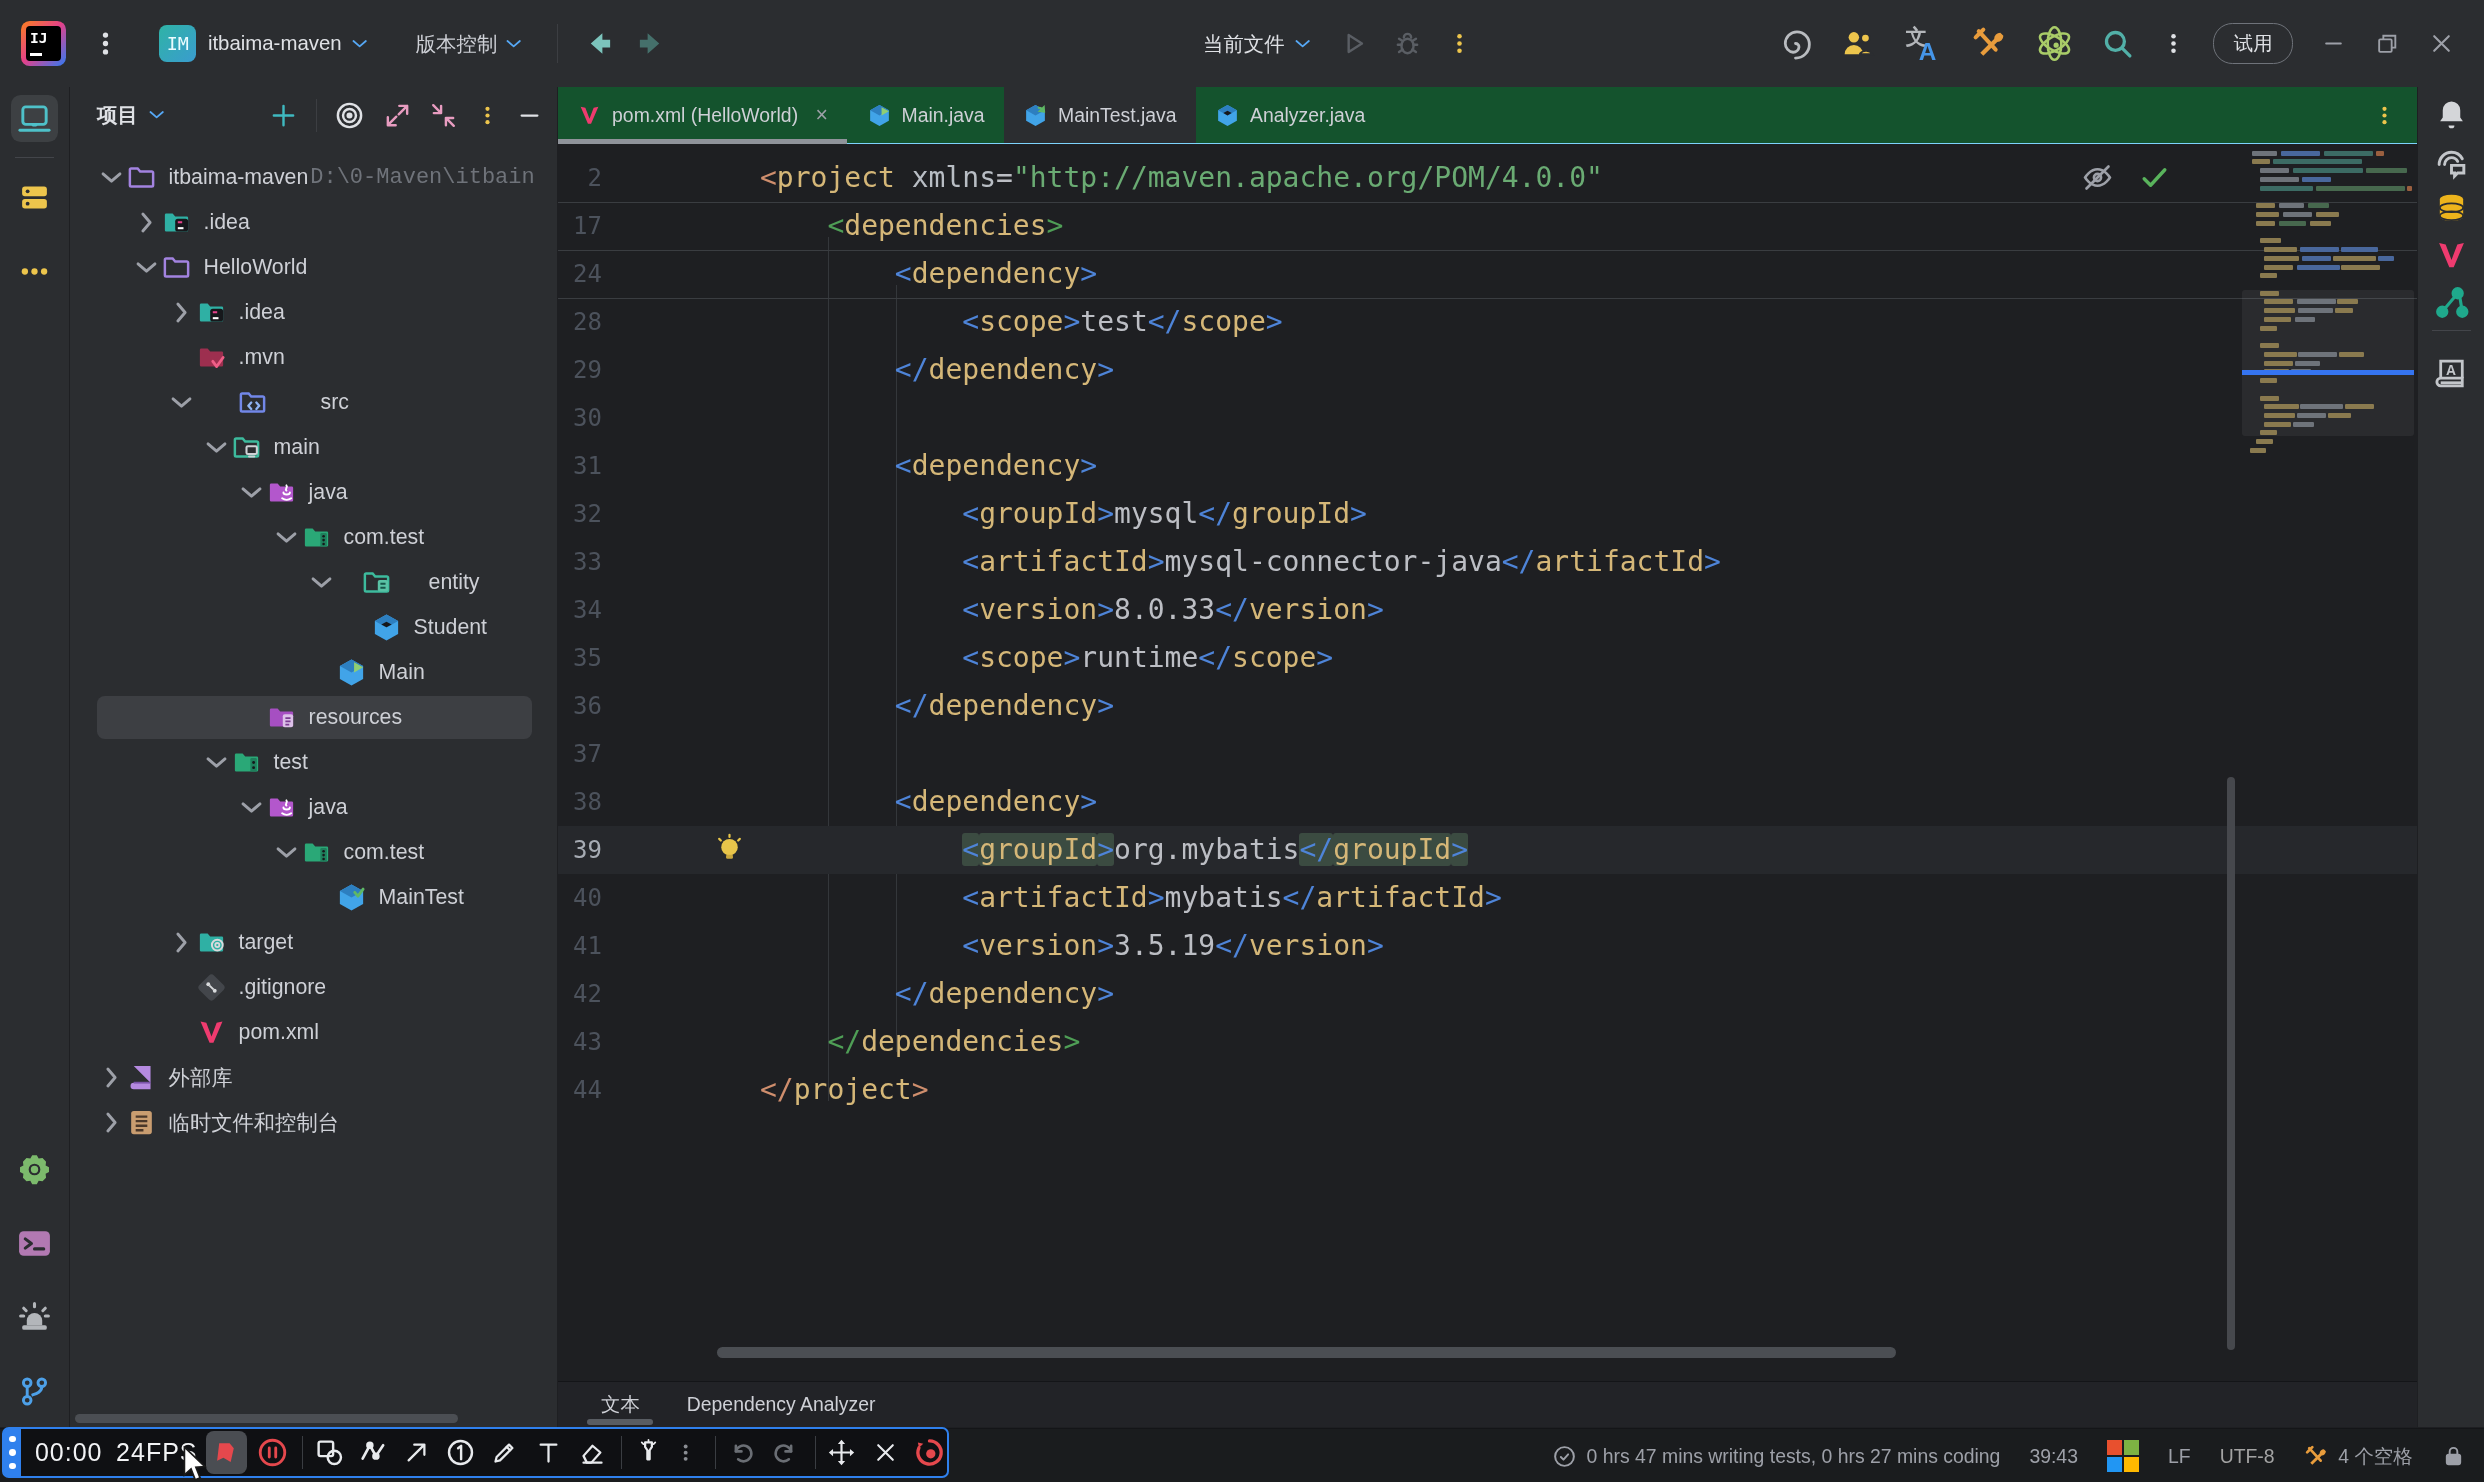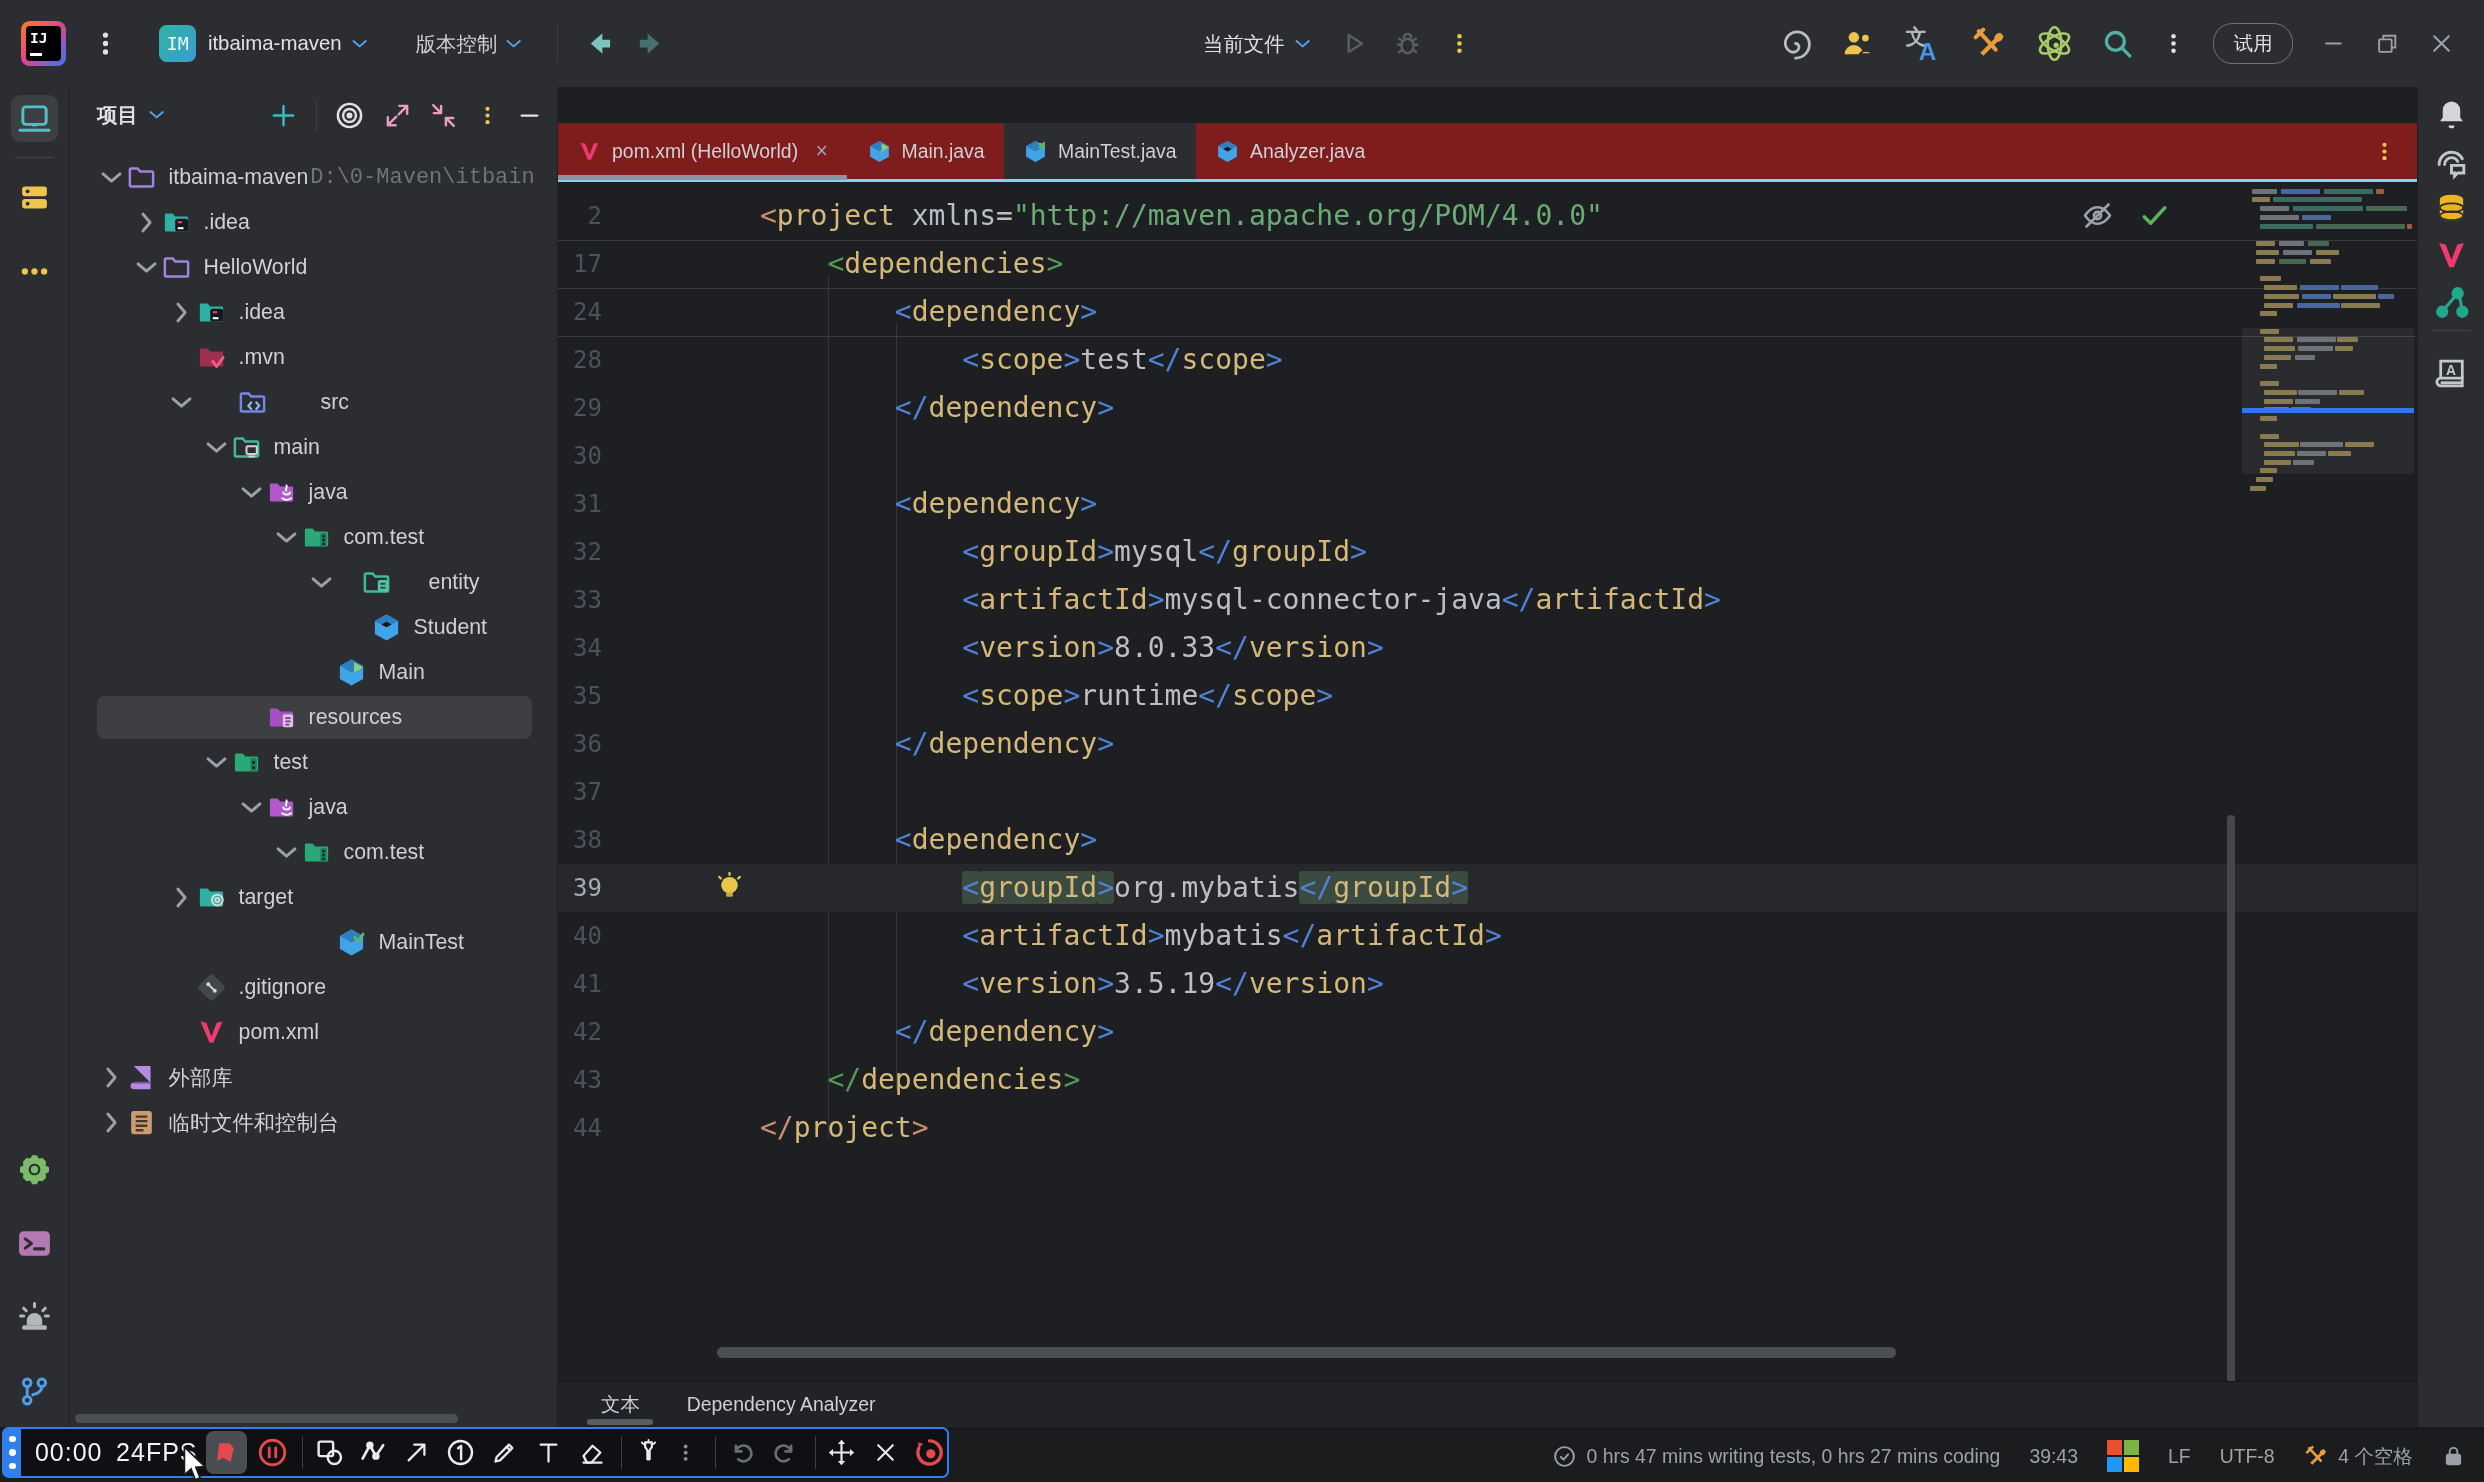--- a/index.html
+++ b/index.html
@@ -34,21 +34,21 @@
   #tree{position:absolute;left:0;top:56px;right:0;bottom:19.4px;overflow:hidden;padding-top:11.6px;}
   .trow{height:45px;display:flex;align-items:center;font-size:21.3px;color:#ced0d6;white-space:nowrap;position:relative;}
   .trow .sel-bg{position:absolute;left:27px;right:25px;top:1px;bottom:1px;background:#3d3f43;border-radius:7.8px;}
   .trow>*{position:relative;}
   .chev{width:29px;height:29px;flex:0 0 29px;display:flex;align-items:center;justify-content:center;color:#9da0a8;}
   .ticon{width:31px;height:31px;flex:0 0 31px;margin-right:11.6px;}
   .tpath{color:#6f737a;margin-left:2px;font-size:22px;font-family:Liberation Mono, monospace;}
   #panel-hscroll{position:absolute;left:4.9px;bottom:3.9px;width:383px;height:8.7px;border-radius:4.9px;background:#4b4e53;}
   
   #editor{flex:1;display:flex;flex-direction:column;background:#1e1f22;position:relative;min-width:0;}
-  #tabbar{height:56px;display:flex;align-items:stretch;border-bottom:3px solid #7dd3fc;background:#7f1d1d;margin-top:36px;}
+  #tabbar{height:56px;display:flex;align-items:stretch;border-bottom:1px solid #7dd3fc;background:#14532d;}
   .tab{display:flex;align-items:center;padding:0 19.4px;font-size:19.4px;color:#ced0d6;position:relative;gap:9.7px;}
   .tab .ticon{width:25px;height:25px;flex:0 0 25px;margin:0;}
   .tab.hl-bg{background:#2b2d30;}
   .tab .underline{position:absolute;left:0;right:0;bottom:-1px;height:4.9px;background:#8f939a;}
   .tab .close{color:#9da0a8;font-size:21.3px;margin-left:7.8px;}
   #tab-kebab{margin-left:auto;align-self:center;margin-right:21.3px;}
   #codewrap{flex:1;position:relative;overflow:hidden;}
   #code{position:absolute;left:0;top:9.7px;right:0;}
   .crow{height:48px;display:flex;align-items:center;position:relative;font-family:"DejaVu Sans Mono",monospace;font-size:28px;}
   .crow.current{background:#26282c;}
@@ -566,45 +566,45 @@
               <svg viewBox="0 0 24 24">
                 <path d="M3 6a1 1 0 0 1 1-1h5l2 2.4h9a1 1 0 0 1 1 1V18a1 1 0 0 1-1 1H4a1 1 0 0 1-1-1z" fill="#2aa877"></path>
                 <rect x="15" y="8.5" width="5" height="10.5" rx="1" fill="#1f7f5c"></rect>
                 <circle cx="17.5" cy="11" r="1" fill="#16181b"></circle>
                 <circle cx="17.5" cy="14" r="1" fill="#16181b"></circle>
                 <circle cx="17.5" cy="17" r="1" fill="#16181b"></circle>
               </svg>
             </span>
             <span class="cjk">com.test</span>
           </div>
+          <div class="trow" style="padding-left: 237px;">
+            <span style="width: 29px; flex: 0 0 29px;"></span>
+            <span class="ticon ic">
+              <svg viewBox="0 0 24 24">
+                <path d="M12 2l9 5v10l-9 5-9-5V7z" fill="#41a4e8"></path>
+                <path d="M12 2l9 5-9 5-9-5z" fill="#2d7fc0"></path>
+                <path d="M14.5 8l2.5 3 4-5.5" stroke="#5fb865" stroke-width="2.2" fill="none" stroke-linecap="round" stroke-linejoin="round"></path>
+              </svg>
+            </span>
+            <span class="cjk">MainTest</span>
+          </div>
           <div class="trow" style="padding-left: 97px;">
             <span class="chev ic">
               <svg viewBox="0 0 24 24" fill="none" stroke="currentColor" stroke-width="2.4" stroke-linecap="round" stroke-linejoin="round">
                 <path d="M9 5l6 7-6 7"></path>
               </svg>
             </span>
             <span class="ticon ic">
               <svg viewBox="0 0 24 24">
                 <path d="M3 6a1 1 0 0 1 1-1h5l2 2.4h9a1 1 0 0 1 1 1V18a1 1 0 0 1-1 1H4a1 1 0 0 1-1-1z" fill="#2fb0a4"></path>
                 <circle cx="16.5" cy="14" r="4.2" fill="none" stroke="#d8dadc" stroke-width="1.5"></circle>
                 <circle cx="16.5" cy="14" r="1.6" fill="none" stroke="#d8dadc" stroke-width="1.4"></circle>
               </svg>
             </span>
             <span class="cjk">target</span>
-          </div>
-          <div class="trow" style="padding-left: 237px;">
-            <span style="width: 29px; flex: 0 0 29px;"></span>
-            <span class="ticon ic">
-              <svg viewBox="0 0 24 24">
-                <path d="M12 2l9 5v10l-9 5-9-5V7z" fill="#41a4e8"></path>
-                <path d="M12 2l9 5-9 5-9-5z" fill="#2d7fc0"></path>
-                <path d="M14.5 8l2.5 3 4-5.5" stroke="#5fb865" stroke-width="2.2" fill="none" stroke-linecap="round" stroke-linejoin="round"></path>
-              </svg>
-            </span>
-            <span class="cjk">MainTest</span>
           </div>
           <div class="trow" style="padding-left: 97px;">
             <span style="width: 29px; flex: 0 0 29px;"></span>
             <span class="ticon ic">
               <svg viewBox="0 0 24 24">
                 <rect x="4" y="4" width="16" height="16" rx="3" transform="rotate(45 12 12)" fill="#43464b"></rect>
                 <circle cx="9.5" cy="9.5" r="1.5" fill="#d8dadc"></circle>
                 <circle cx="14.5" cy="14.5" r="1.5" fill="#d8dadc"></circle>
                 <path d="M10.5 10.5l3 3" stroke="#d8dadc" stroke-width="1.5"></path>
               </svg>

